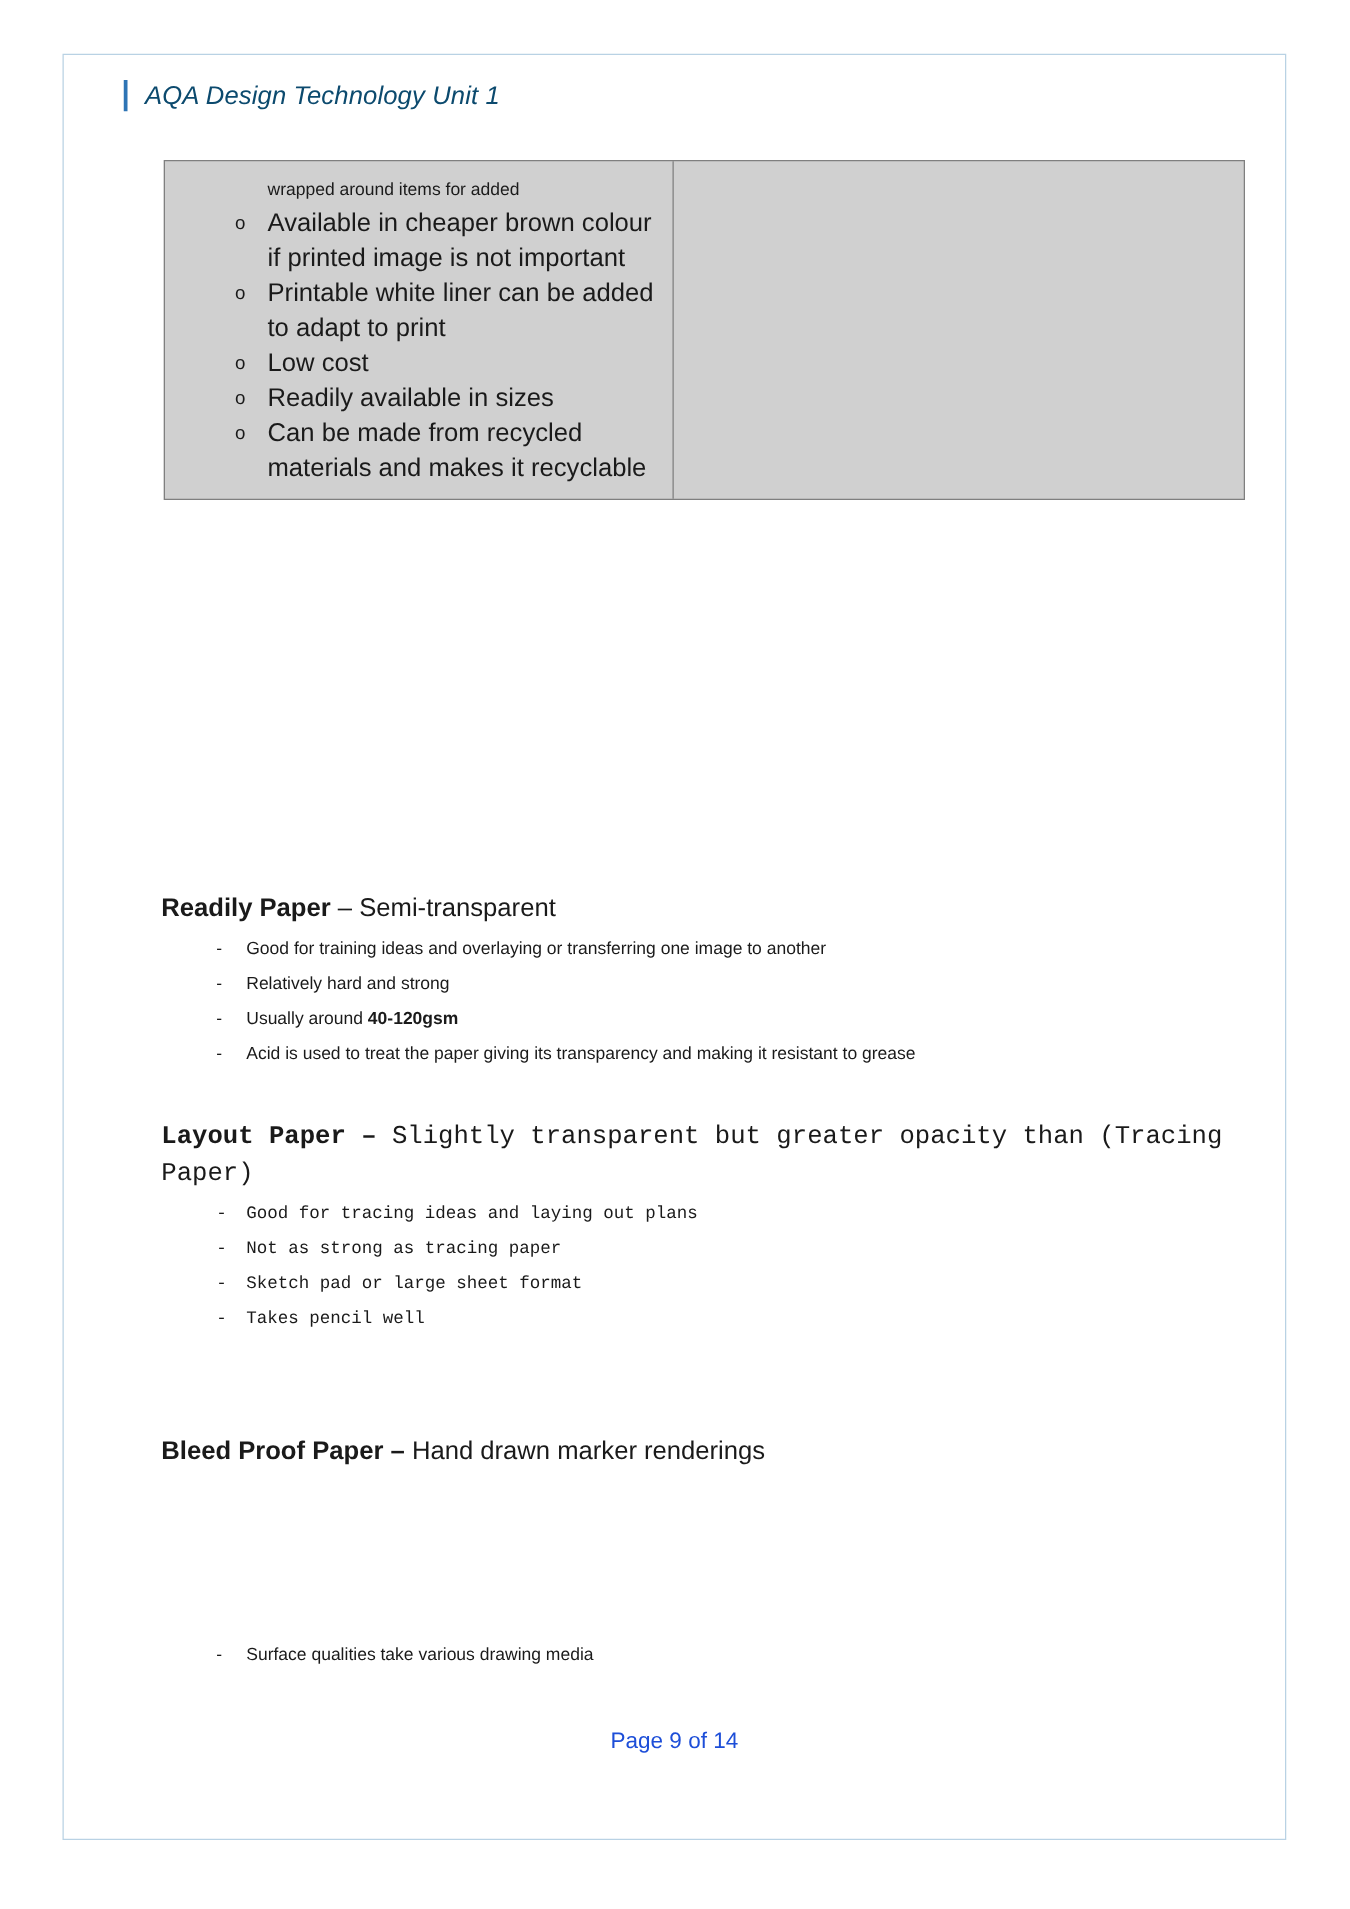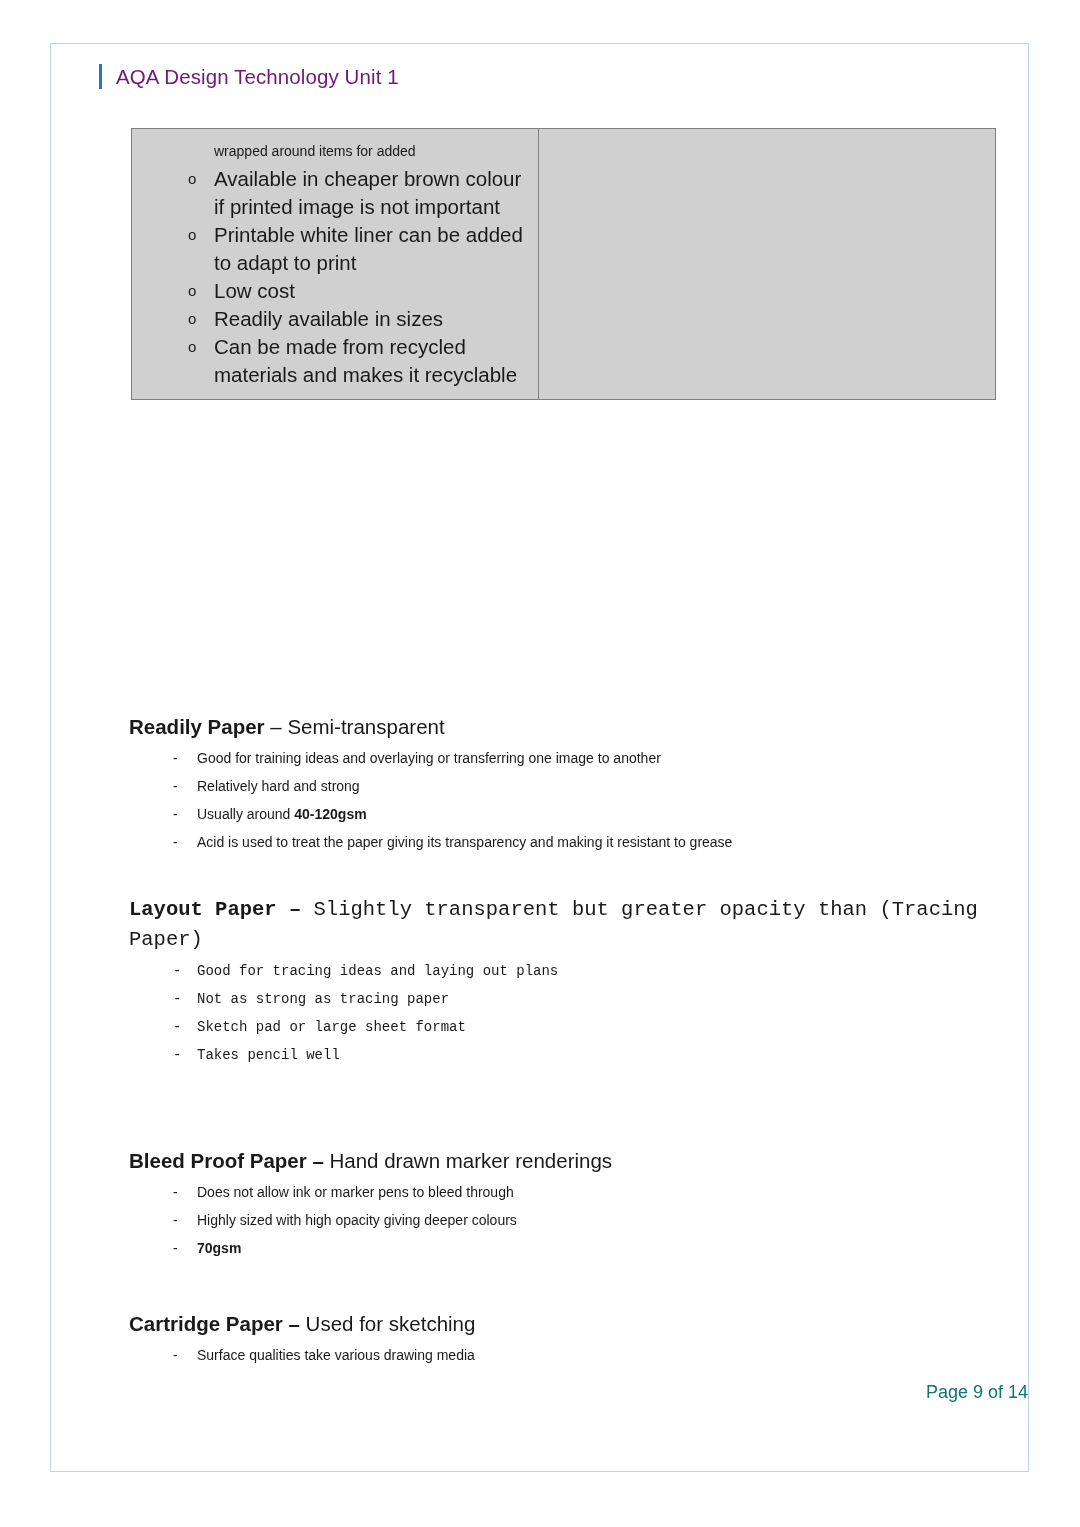--- a/index.html
+++ b/index.html
@@ -31,23 +31,24 @@
     align-items: center;
     gap: 14px;
   }
   .header-bar {
     width: 3px;
     height: 25px;
     background: #2e74b5;
   }
   .header-title {
     font-size: 20.5px;
-    color: #701a75;
+    color: #0c4a6e;
     letter-spacing: 0.1px;
     white-space: nowrap;
+    font-style: italic;
   }
   .table {
     position: absolute;
     left: 80px;
     top: 84px;
     width: 865px;
     border: 1px solid #7f7f7f;
     background: #d0d0d0;
     box-sizing: border-box;
     display: flex;
@@ -117,23 +118,23 @@
     position: absolute;
     left: 44px;
     top: 0;
     line-height: 28px;
   }
   .footer {
     position: absolute;
     left: 0;
     top: 1338px;
     width: 100%;
-    text-align: right;
+    text-align: center;
     font-size: 18px;
-    color: #0f766e;
+    color: #1d4ed8;
   }
 </style>
 </head>
 <body>
 
 <div class="page">
 
   <div class="header">
     <div class="header-bar"></div>
     <div class="header-title">AQA Design Technology Unit 1</div>
@@ -176,31 +177,23 @@
       <li><span>Not as strong as tracing paper</span></li>
       <li><span>Sketch pad or large sheet format</span></li>
       <li><span>Takes pencil well</span></li>
     </ul>
   </div>
 
   <div class="section" style="top: 1102px;">
     <p class="sec-head">
       <b>Bleed Proof Paper –</b><span> </span><span>Hand drawn marker renderings</span>
     </p>
-    <ul class="dashes">
-      <li><span>Does not allow ink or marker pens to bleed through</span></li>
-      <li><span>Highly sized with high opacity giving deeper colours</span></li>
-      <li><b>70gsm</b></li>
-    </ul>
   </div>
 
   <div class="section" style="top: 1265px;">
-    <p class="sec-head">
-      <b>Cartridge Paper –</b><span> </span><span>Used for sketching</span>
-    </p>
     <ul class="dashes">
       <li><span>Surface qualities take various drawing media</span></li>
     </ul>
   </div>
 
   <div class="footer">Page 9 of 14</div>
 
 </div>
 
 </body></html>

